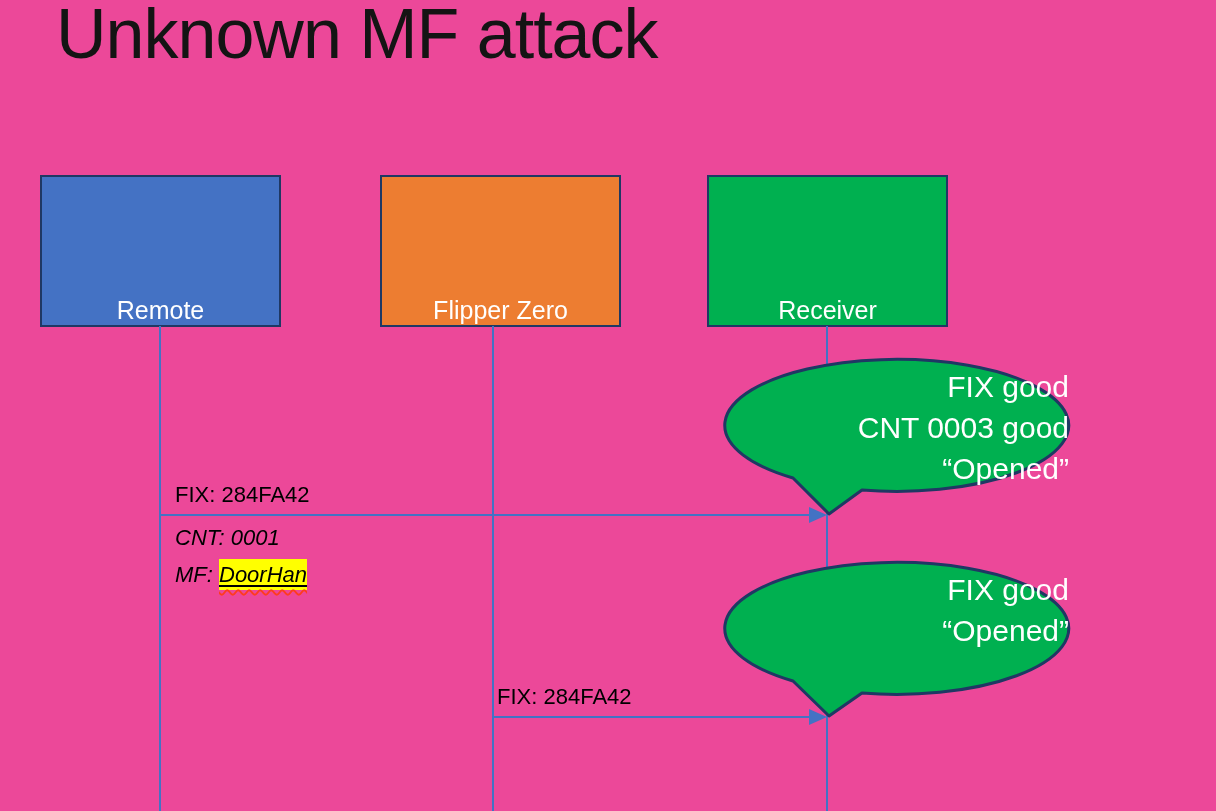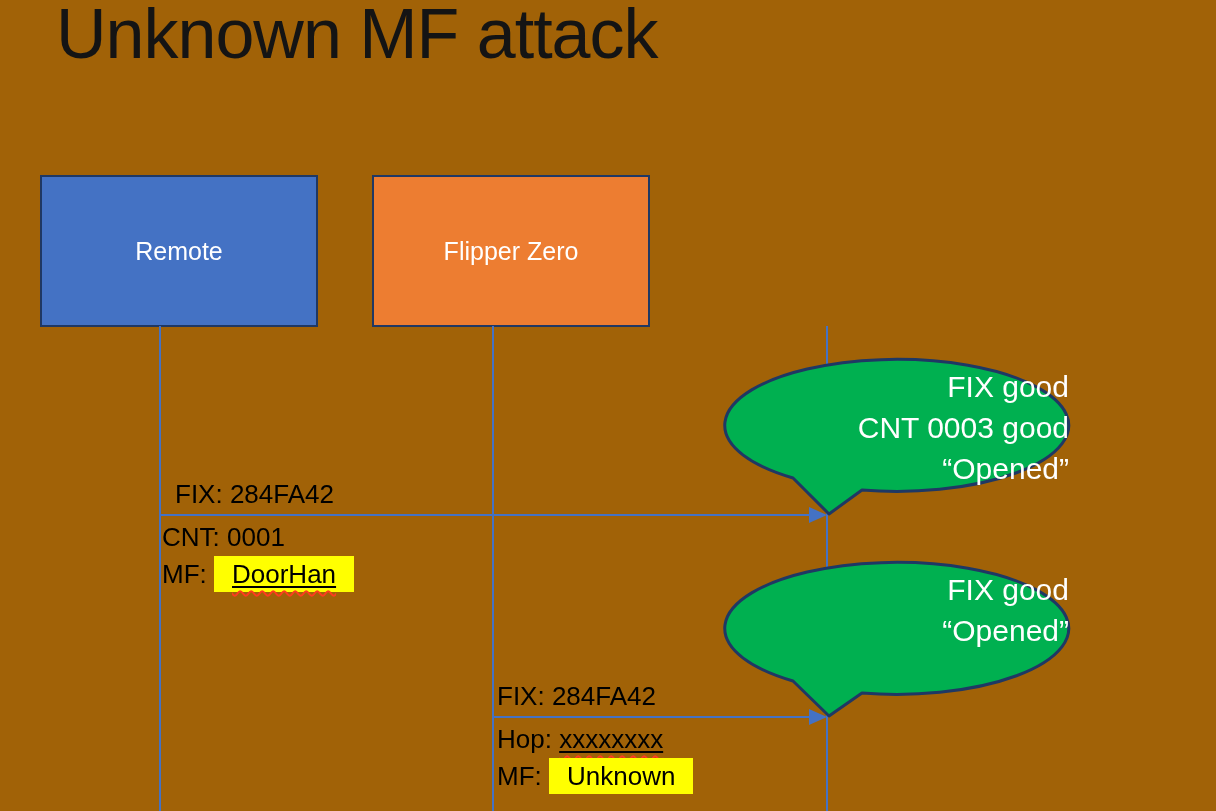--- a/index.html
+++ b/index.html
@@ -1,52 +1,52 @@
 <!DOCTYPE html>
 <html style="--color-actor_remote: #4472C4; --color-actor_flipper: #ED7D31; --color-actor_receiver: #00B050; --color-callout_fill: #00B050; --color-shape_border: #1F3864; --color-connector: #4472C4; --color-highlight: #FFFF00; --color-squiggle: #FF3B1F;"><head>
 <meta charset="utf-8">
 <style>
   html,body{margin:0;padding:0;background:#fff;}
   .slide{
-    position:relative;width:1216px;height:811px;background:#a16207;
+    position:relative;width:1216px;height:811px;background:#ec4899;
     font-family:"Liberation Sans",sans-serif;overflow:hidden;
   }
   .title{
     position:absolute;left:56px;top:-6px;
     font-size:70px;font-weight:300;color:#141414;
     letter-spacing:-1px;white-space:nowrap;
     font-family:"Liberation Sans",sans-serif;
   }
   .actor{
-    position:absolute;top:175px;width:278px;height:152px;
-    display:flex;align-items:center;justify-content:center;
+    position:absolute;top:175px;width:241px;height:152px;
+    display:flex;align-items:flex-end;justify-content:center;
     color:#fff;font-size:25px;box-sizing:border-box;
     border:2px solid var(--color-shape_border,#1F3864);
   }
   .actor-remote{left:40px;background:var(--color-actor_remote,#4472C4);}
-  .actor-flipper{left:372px;background:var(--color-actor_flipper,#ED7D31);}
+  .actor-flipper{left:380px;background:var(--color-actor_flipper,#ED7D31);}
   .actor-receiver{left:707px;background:var(--color-actor_receiver,#00B050);}
   .layer{position:absolute;left:0;top:0;width:1216px;height:811px;}
   .lifeline{stroke:var(--color-connector,#4472C4);stroke-width:2;}
   .msgline{stroke:var(--color-connector,#4472C4);stroke-width:2;}
   .arrowhead{fill:var(--color-connector,#4472C4);}
   .callout{
     fill:var(--color-callout_fill,#00B050);
     stroke:var(--color-shape_border,#1F3864);
     stroke-width:3;stroke-linejoin:round;
   }
   .msg{
-    position:absolute;font-size:26px;line-height:37px;
+    position:absolute;font-size:22px;line-height:37px;
     color:#000;white-space:nowrap;
   }
   .m1a{left:175px;top:476px;}
-  .m1b{left:162px;top:519px;}
+  .m1b{left:175px;top:519px;font-style:italic;}
   .m2a{left:497px;top:678px;}
   .m2b{left:497px;top:721px;}
-  .hl{background:var(--color-highlight,#FFFF00);padding:3px 18px;}
+  .hl{background:var(--color-highlight,#FFFF00);padding:3px 0;}
   .u-wavy{
     text-decoration:underline wavy var(--color-squiggle,#FF3B1F);
     text-decoration-thickness:2px;text-underline-offset:7px;
   }
   .u-solid{
     text-decoration:underline solid currentColor;
     text-decoration-thickness:2px;text-underline-offset:3px;
   }
   .callout-text{
     position:absolute;width:344px;text-align:right;
@@ -60,20 +60,23 @@
 
 <div class="slide">
 
   <div class="title">Unknown MF attack</div>
 
   <div class="actor actor-remote">
     <span>Remote</span>
   </div>
   <div class="actor actor-flipper">
     <span>Flipper Zero</span>
+  </div>
+  <div class="actor actor-receiver">
+    <span>Receiver</span>
   </div>
 
   <svg class="layer" viewBox="0 0 1216 811">
     <line class="lifeline" x1="160" y1="326" x2="160" y2="811"></line>
     <line class="lifeline" x1="493" y1="326" x2="493" y2="811"></line>
     <line class="lifeline" x1="827" y1="326" x2="827" y2="811"></line>
 
     <path class="callout" d="M 793 478 A 172 66 0 1 1 862 490 L 829 514 Z"></path>
     <path class="callout" d="M 793 681 A 172 66 0 1 1 862 693 L 829 716 Z"></path>
 
@@ -95,28 +98,20 @@
       <span>CNT: </span><span>0001</span>
     </div>
     <div>
       <span>MF: </span><span class="u-wavy"><span class="hl u-solid">DoorHan</span></span>
     </div>
   </div>
 
   <div class="msg m2a">
     <span>FIX: 284FA42</span>
   </div>
-  <div class="msg m2b">
-    <div>
-      <span>Hop: </span><span class="u-wavy"><span class="u-solid">xxxxxxxx</span></span>
-    </div>
-    <div>
-      <span>MF: </span><span class="hl">Unknown</span>
-    </div>
-  </div>
 
   <div class="callout-text c1">
     <div>FIX good</div>
     <div>CNT 0003 good</div>
     <div>“Opened”</div>
   </div>
   <div class="callout-text c2">
     <div>FIX good</div>
     <div>“Opened”</div>
   </div>

